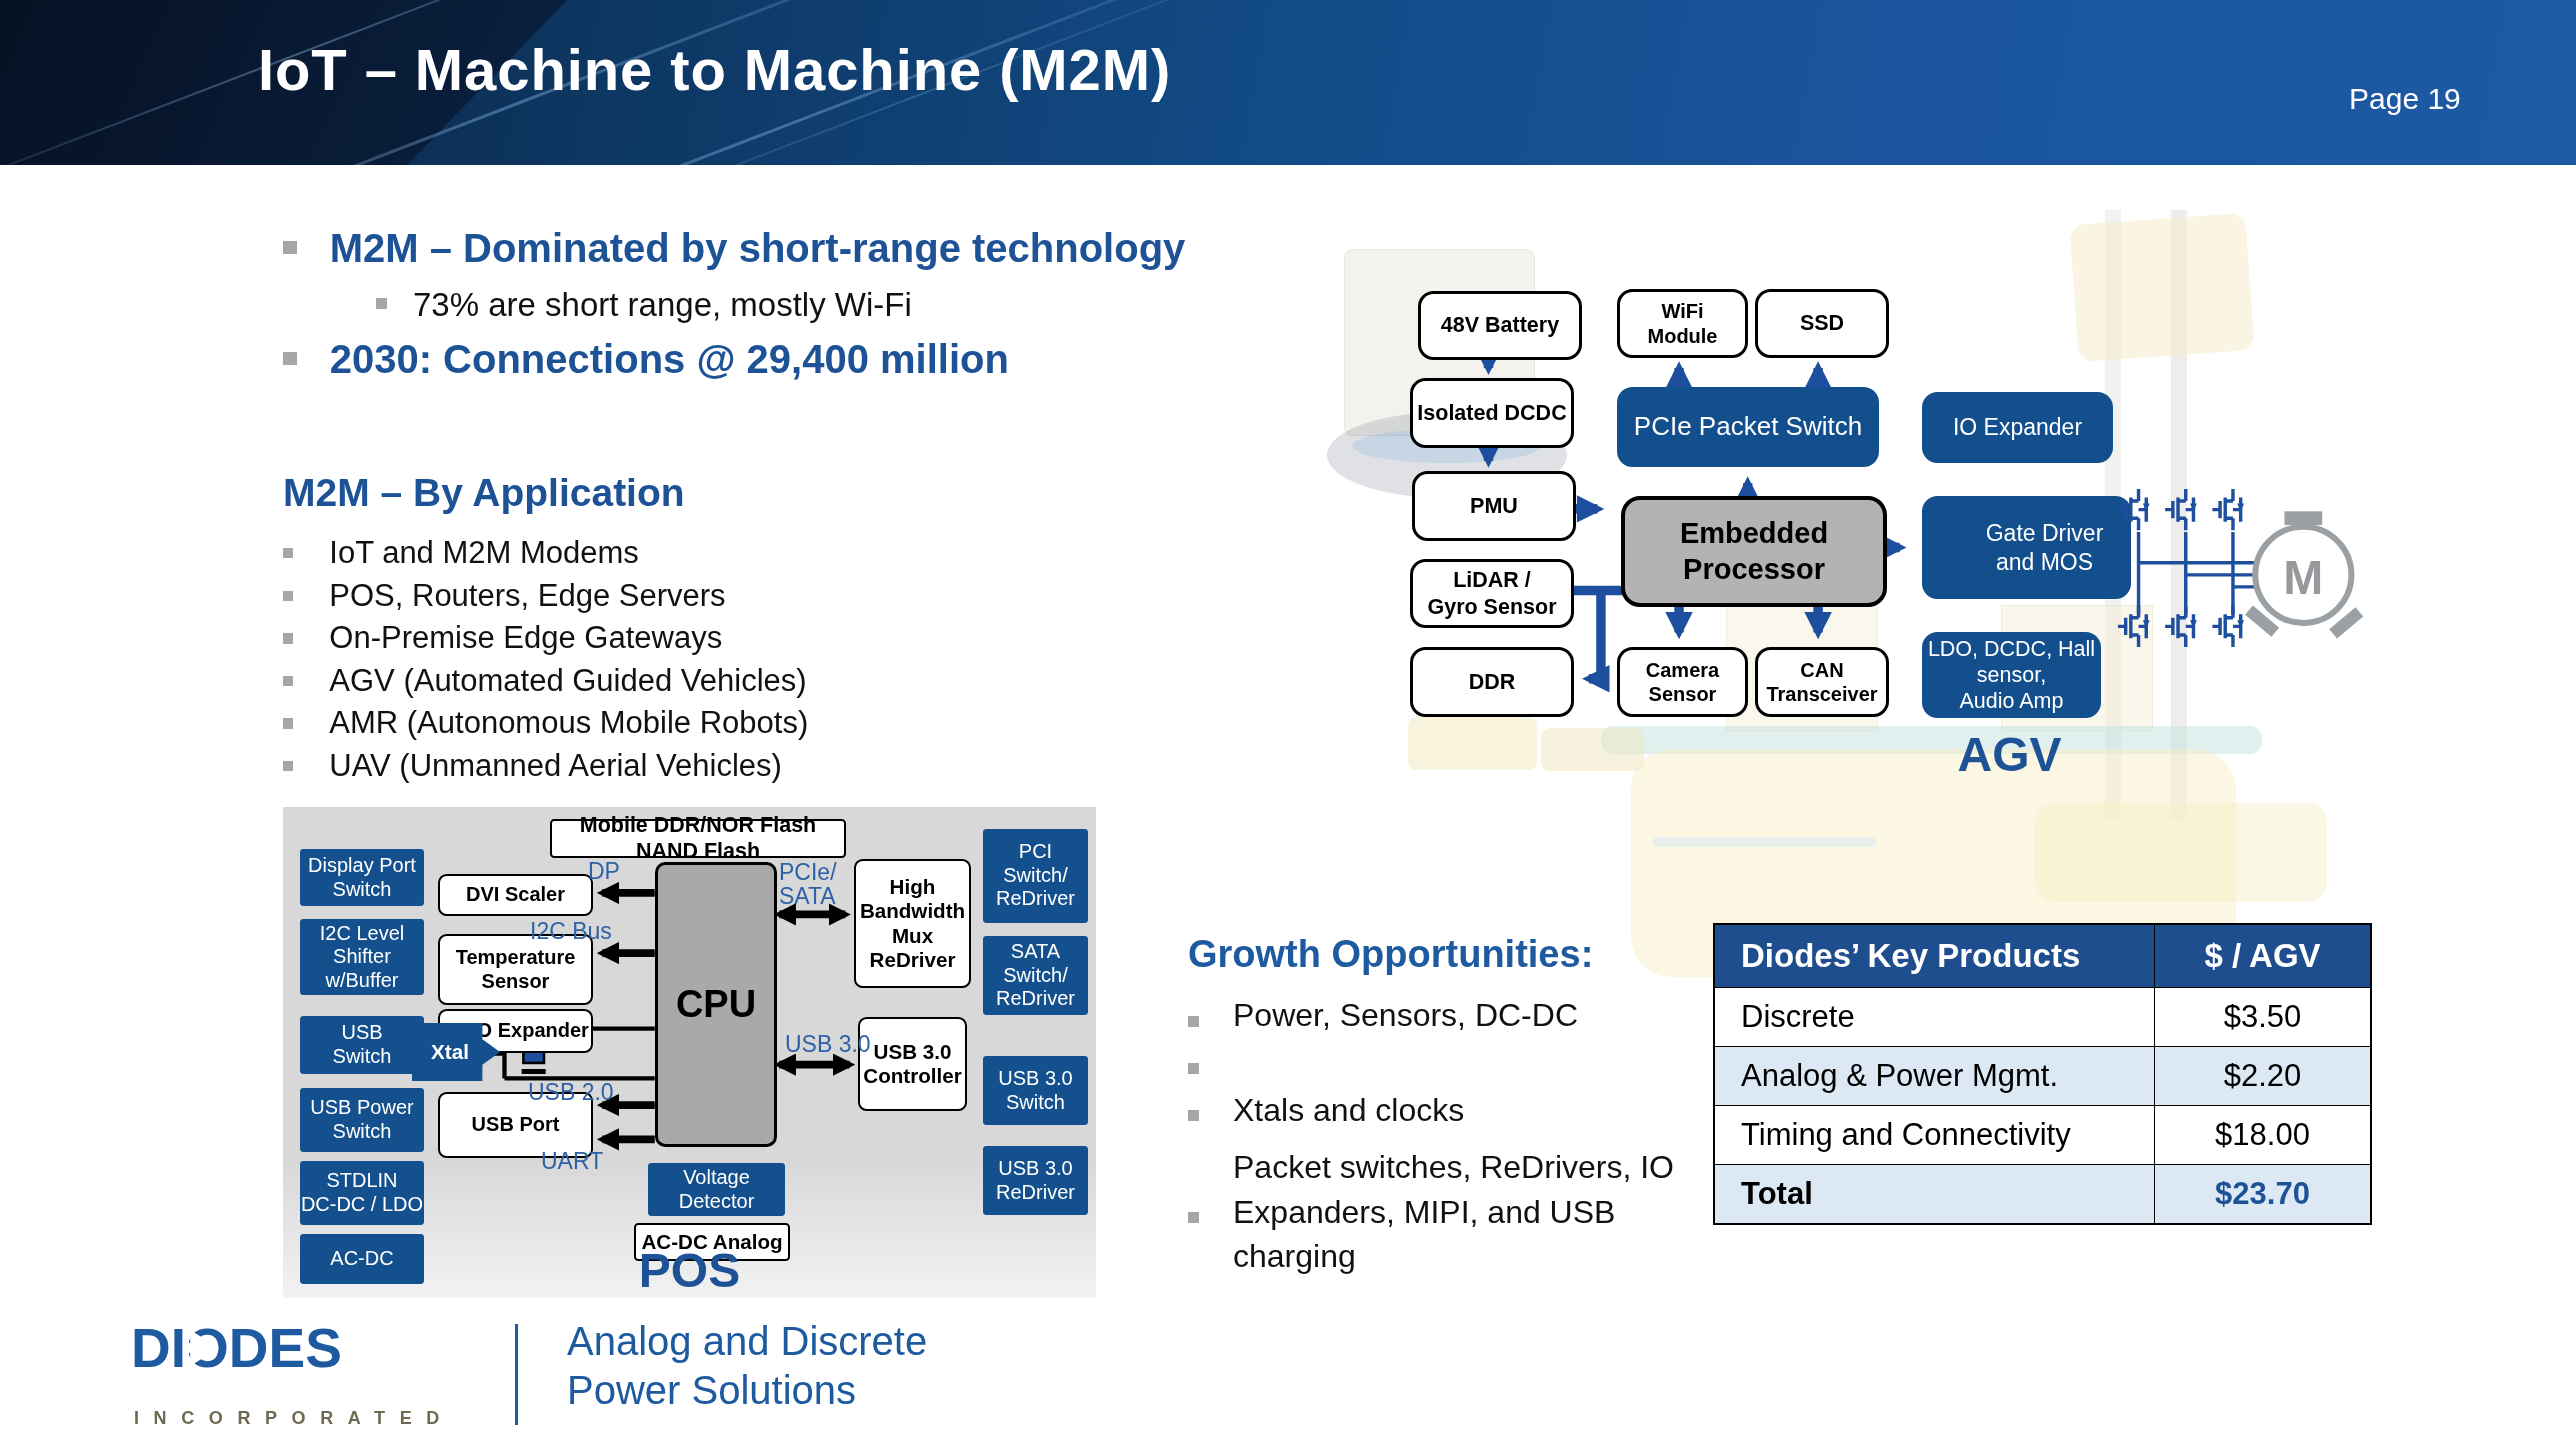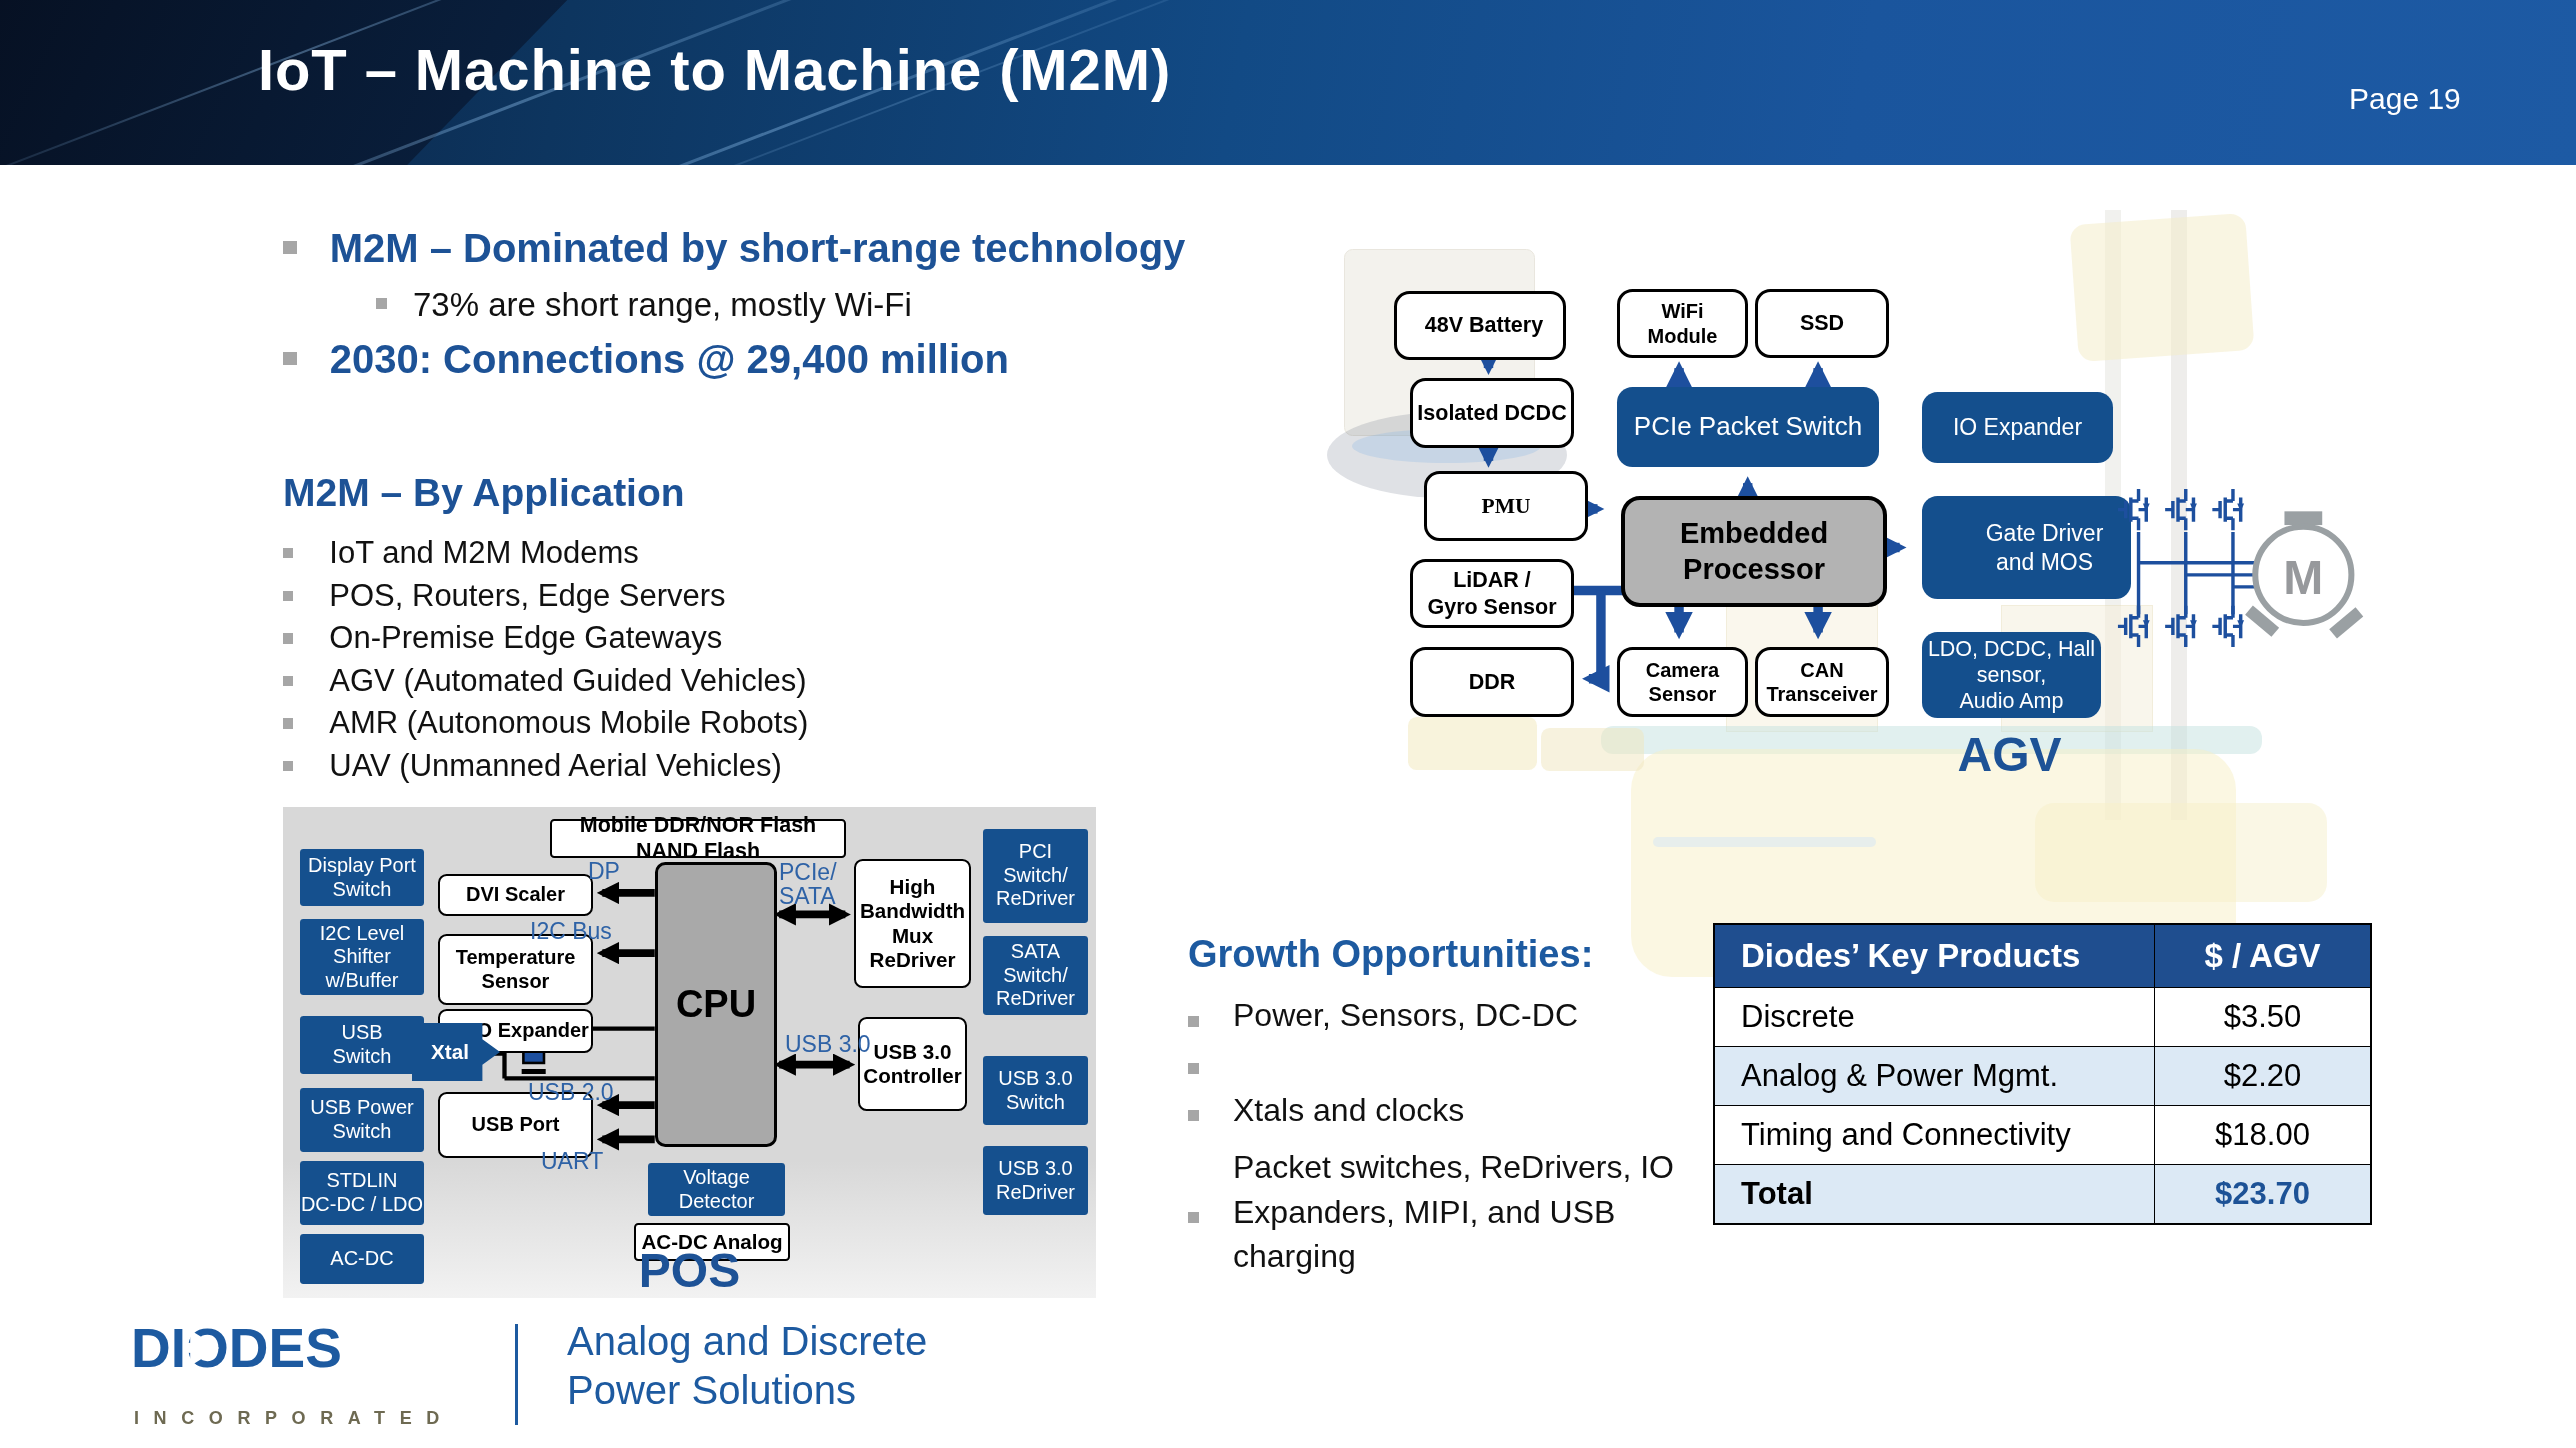--- a/index.html
+++ b/index.html
@@ -201,23 +201,23 @@
         <path d="M475,275 V262" marker-end="url(#ab)"></path>
         <path d="M395,148 V128" marker-end="url(#ab)"></path>
         <path d="M557,148 V128" marker-end="url(#ab)"></path>
         <path d="M395,399 V436" marker-end="url(#ab)"></path>
         <path d="M557,399 V436" marker-end="url(#ab)"></path>
         <path d="M630,337 H652" marker-end="url(#ab)"></path>
         <path d="M881,337 H898" marker-end="url(#ab)"></path>
       </g>
     </svg>
 
-    <div class="bx w" style="left:54px;top:33px;width:158px;height:63px;padding-left:8px;">48V Battery</div>
+    <div class="bx w" style="left:78px;top:33px;width:158px;height:63px;">48V Battery</div>
     <div class="bx w" style="left:70px;top:120px;width:158px;height:64px;">Isolated DCDC</div>
-    <div class="bx w" style="left:84px;top:213px;width:158px;height:64px;font-family:Liberation Serif, serif;">PMU</div>
+    <div class="bx w" style="left:72px;top:213px;width:158px;height:64px;">PMU</div>
     <div class="bx w pre" style="left:70px;top:301px;width:158px;height:63px;">LiDAR /
 Gyro Sensor</div>
     <div class="bx w" style="left:70px;top:389px;width:158px;height:64px;">DDR</div>
     <div class="bx w pre" style="left:277px;top:31px;width:125px;height:63px;font-size:20px;">WiFi
 Module</div>
     <div class="bx w" style="left:415px;top:31px;width:128px;height:63px;">SSD</div>
     <div class="bx b" style="left:277px;top:129px;width:262px;height:80px;font-size:26px;">PCIe Packet Switch</div>
     <div class="bx b" style="left:582px;top:134px;width:191px;height:71px;">IO Expander</div>
     <div class="bx g" style="left:281px;top:238px;width:258px;height:103px;">Embedded Processor</div>
     <div class="bx b pre" style="left:582px;top:238px;width:173px;height:103px;padding-left:36px;">Gate Driver

